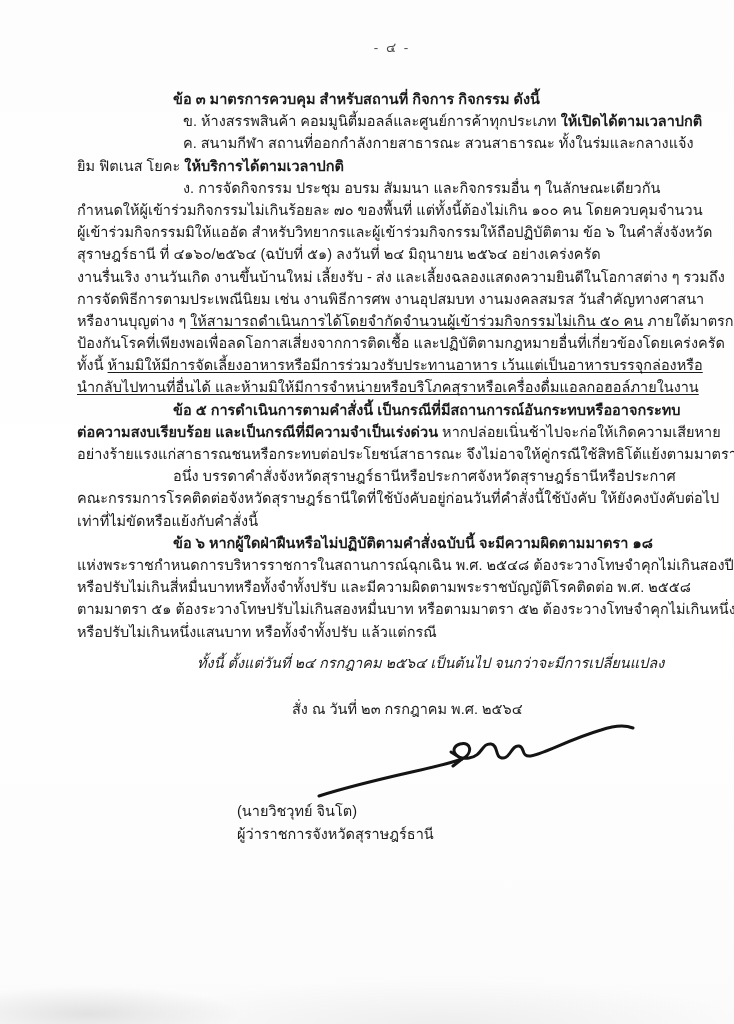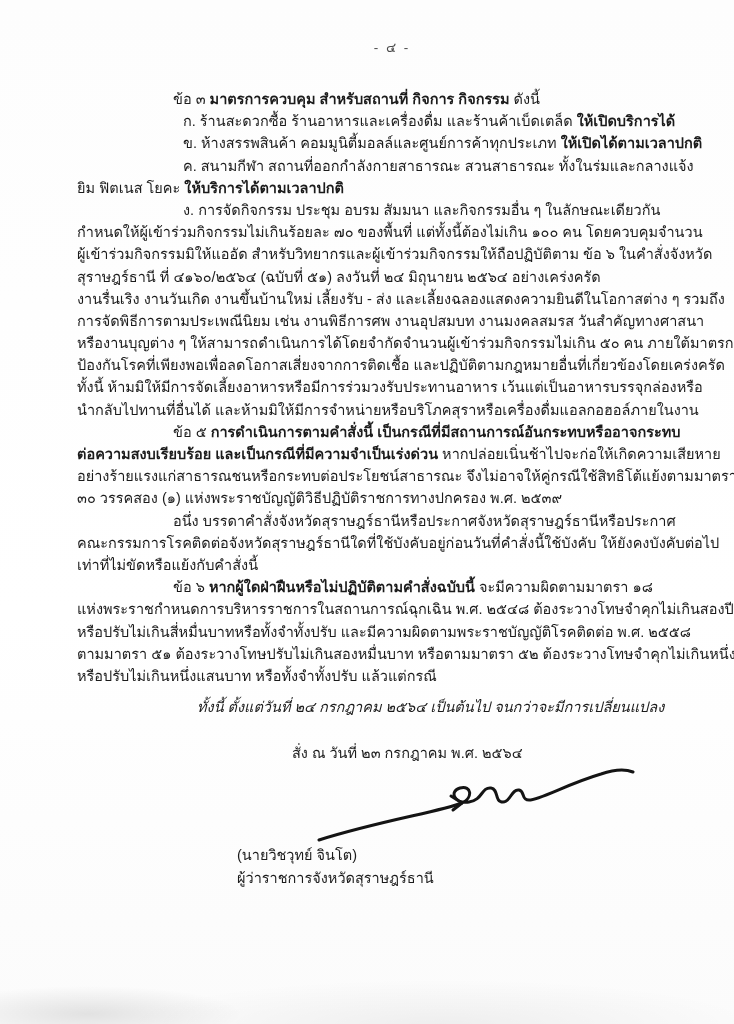--- a/index.html
+++ b/index.html
@@ -23,22 +23,22 @@
     text-align:center;font-size:13.5px;color:#4a4a4a;height:20px;line-height:20px;
     letter-spacing:2px;
   }
   .bodytext{margin-top:30px;}
   .ln{
     font-size:14.5px;line-height:22.2px;height:22.2px;white-space:nowrap;
   }
   .ind-a{padding-left:96px;}   
   .ind-b{padding-left:106px;}  
   .ind-c{padding-left:120px;font-style:italic;}  
-  .b{font-weight:400;}
-  .u{text-underline-offset:2px;text-decoration-skip-ink:none;}
+  .b{font-weight:700;}
+  .u{text-decoration:underline;text-underline-offset:2px;text-decoration-skip-ink:none;}
   .bu{font-weight:700;text-underline-offset:2px;
       text-decoration-thickness:1.4px;text-decoration-skip-ink:none;}
   .closing{margin-top:9px;}
   .orderdate{margin-top:24px;padding-left:215px;}
   .sigblock{position:relative;height:80px;}
   .sig-svg{position:absolute;left:236px;top:-6px;width:330px;height:90px;}
   .sig-svg path{fill:none;stroke:#141414;stroke-width:3;stroke-linecap:round;stroke-linejoin:round;}
   .signer{width:480px;margin-left:160px;text-align:left;font-size:14.5px;line-height:23px;}
   .signer div{height:23px;}
 </style>
@@ -46,21 +46,20 @@
 <body>
 
 <div class="page">
 
   <div class="col pageno">- ๔ -</div>
 
   <div class="col bodytext">
 
     <div class="ln ind-a"><span class="b">ข้อ ๓ </span><span class="bu">มาตรการควบคุม สำหรับสถานที่ กิจการ กิจกรรม</span><span class="b"> ดังนี้</span></div>
 
-    <div class="ln ind-b"><span>ก. ร้านสะดวกซื้อ ร้านอาหารและเครื่องดื่ม และร้านค้าเบ็ดเตล็ด </span><span class="bu">ให้เปิดบริการได้</span></div>
 
 
     <div class="ln ind-b"><span>ข. ห้างสรรพสินค้า คอมมูนิตี้มอลล์และศูนย์การค้าทุกประเภท </span><span class="bu">ให้เปิดได้ตามเวลาปกติ</span></div>
 
     <div class="ln ind-b"><span>ค. สนามกีฬา สถานที่ออกกำลังกายสาธารณะ สวนสาธารณะ ทั้งในร่มและกลางแจ้ง</span></div>
 
     <div class="ln"><span>ยิม ฟิตเนส โยคะ </span><span class="bu">ให้บริการได้ตามเวลาปกติ</span></div>
 
     <div class="ln ind-b"><span>ง. การจัดกิจกรรม ประชุม อบรม สัมมนา และกิจกรรมอื่น ๆ ในลักษณะเดียวกัน</span></div>
 
@@ -82,21 +81,20 @@
     <div class="ln"><span>ทั้งนี้ </span><span class="u">ห้ามมิให้มีการจัดเลี้ยงอาหารหรือมีการร่วมวงรับประทานอาหาร เว้นแต่เป็นอาหารบรรจุกล่องหรือ</span></div>
 
     <div class="ln"><span class="u">นำกลับไปทานที่อื่นได้ และห้ามมิให้มีการจำหน่ายหรือบริโภคสุราหรือเครื่องดื่มแอลกอฮอล์ภายในงาน</span></div>
 
     <div class="ln ind-a"><span class="b">ข้อ ๕ </span><span class="bu">การดำเนินการตามคำสั่งนี้ เป็นกรณีที่มีสถานการณ์อันกระทบหรืออาจกระทบ</span></div>
 
     <div class="ln"><span class="bu">ต่อความสงบเรียบร้อย และเป็นกรณีที่มีความจำเป็นเร่งด่วน</span><span> หากปล่อยเนิ่นช้าไปจะก่อให้เกิดความเสียหาย</span></div>
 
     <div class="ln"><span>อย่างร้ายแรงแก่สาธารณชนหรือกระทบต่อประโยชน์สาธารณะ จึงไม่อาจให้คู่กรณีใช้สิทธิโต้แย้งตามมาตรา</span></div>
 
-    <div class="ln"><span>๓๐ วรรคสอง (๑) แห่งพระราชบัญญัติวิธีปฏิบัติราชการทางปกครอง พ.ศ. ๒๕๓๙</span></div>
 
     <div class="ln ind-a"><span>อนึ่ง บรรดาคำสั่งจังหวัดสุราษฎร์ธานีหรือประกาศจังหวัดสุราษฎร์ธานีหรือประกาศ</span></div>
 
     <div class="ln"><span>คณะกรรมการโรคติดต่อจังหวัดสุราษฎร์ธานีใดที่ใช้บังคับอยู่ก่อนวันที่คำสั่งนี้ใช้บังคับ ให้ยังคงบังคับต่อไป</span></div>
 
     <div class="ln"><span>เท่าที่ไม่ขัดหรือแย้งกับคำสั่งนี้</span></div>
 
     <div class="ln ind-a"><span class="b">ข้อ ๖ </span><span class="bu">หากผู้ใดฝ่าฝืนหรือไม่ปฏิบัติตามคำสั่งฉบับนี้</span><span class="b"> จะมีความผิดตามมาตรา ๑๘</span></div>
 
     <div class="ln"><span>แห่งพระราชกำหนดการบริหารราชการในสถานการณ์ฉุกเฉิน พ.ศ. ๒๕๔๘ ต้องระวางโทษจำคุกไม่เกินสองปี</span></div>

